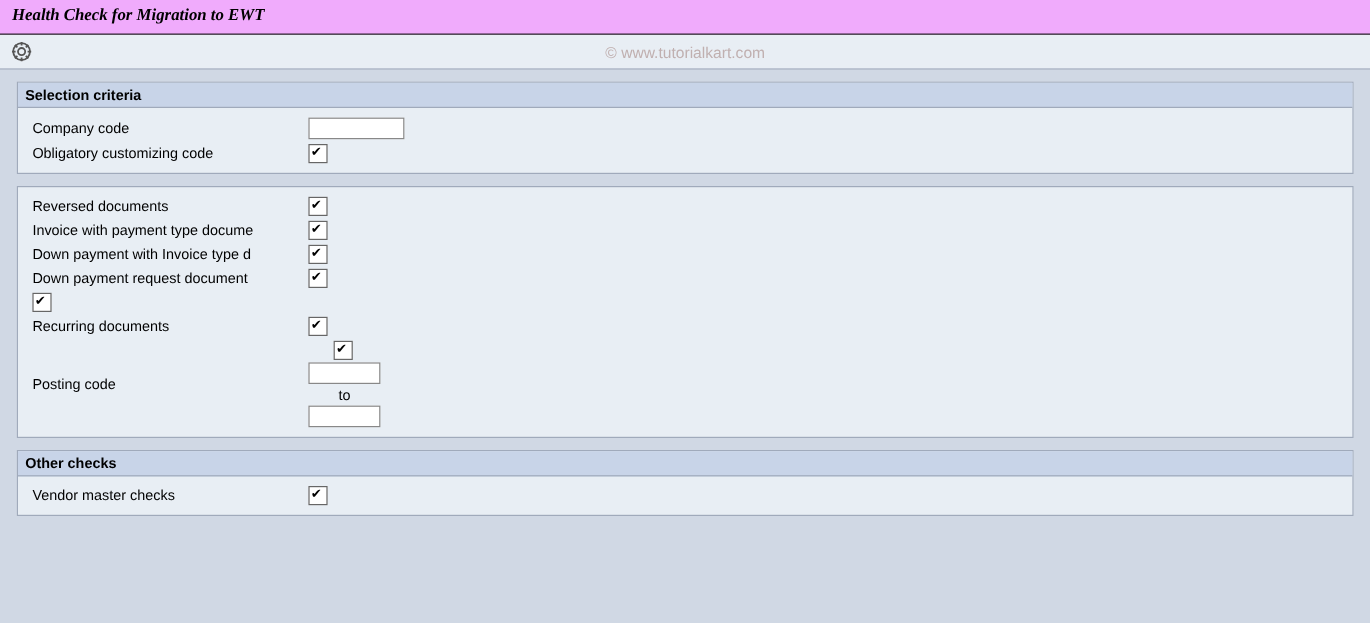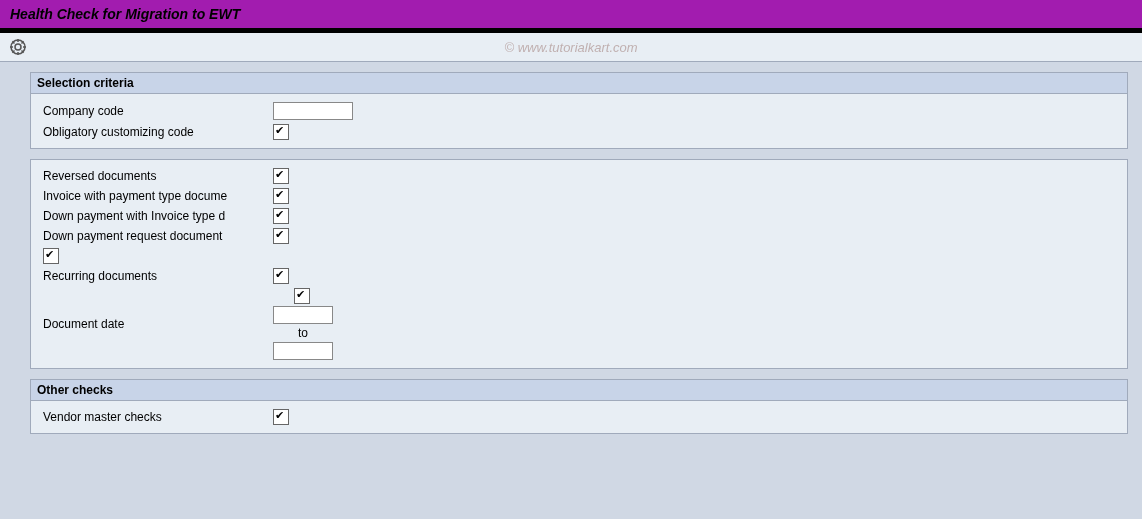--- a/index.html
+++ b/index.html
@@ -4,23 +4,24 @@
   <style>
     * { box-sizing: border-box; margin: 0; padding: 0; }
     body {
       font-family: Arial, Helvetica, sans-serif;
       font-size: 12px;
       background: #d0d8e4;
       width: 1142px;
       min-height: 519px;
     }
     .title-bar {
-      background: #a21caf;
+      background: #f0abfc;
       padding: 6px 10px;
-      border-bottom: 5px solid #000000;
+      border-bottom: 1px solid #000000;
+      font-family: Liberation Serif, serif;
     }
     .title-bar h1 {
       font-size: 14px;
       font-weight: bold;
       font-style: italic;
       color: #000;
     }
     .toolbar {
       background: #e8eef4;
       padding: 4px 8px;
@@ -34,33 +35,31 @@
       align-items: center;
     }
     .toolbar-icon {
       width: 20px;
       height: 20px;
       cursor: pointer;
     }
     .watermark {
       color: #c0b0b0;
       font-size: 13px;
-      font-style: italic;
       text-align: center;
       flex: 1;
     }
     .main-content {
       padding: 10px 14px;
     }
     .section {
       background: #e8eef4;
       border: 1px solid #a0aabb;
       margin-bottom: 10px;
       padding: 0;
-      margin-left: 16px;
     }
     .section-header {
       background: #c8d4e8;
       border-bottom: 1px solid #a0aabb;
       padding: 3px 6px;
       font-weight: bold;
       font-size: 12px;
       color: #000;
     }
     .section-body {
@@ -208,21 +207,21 @@
       </div>
 
       <div class="field-row">
         <div class="field-label">Recurring documents</div>
         <div class="field-input">
           <div class="checkbox-box checked"></div>
         </div>
       </div>
 
       <div class="field-row">
-        <div class="field-label">Document date</div>
+        <div class="field-label">Posting code</div>
         <div class="field-input input-with-checkbox">
           <div class="checkbox-box checked" style="margin-right:2px;"></div>
           <input type="text" value="" style="width: 60px;">
           <span class="to-label">to</span>
           <input type="text" value="" style="width: 60px;">
         </div>
       </div>
 
     </div>
   </div>

